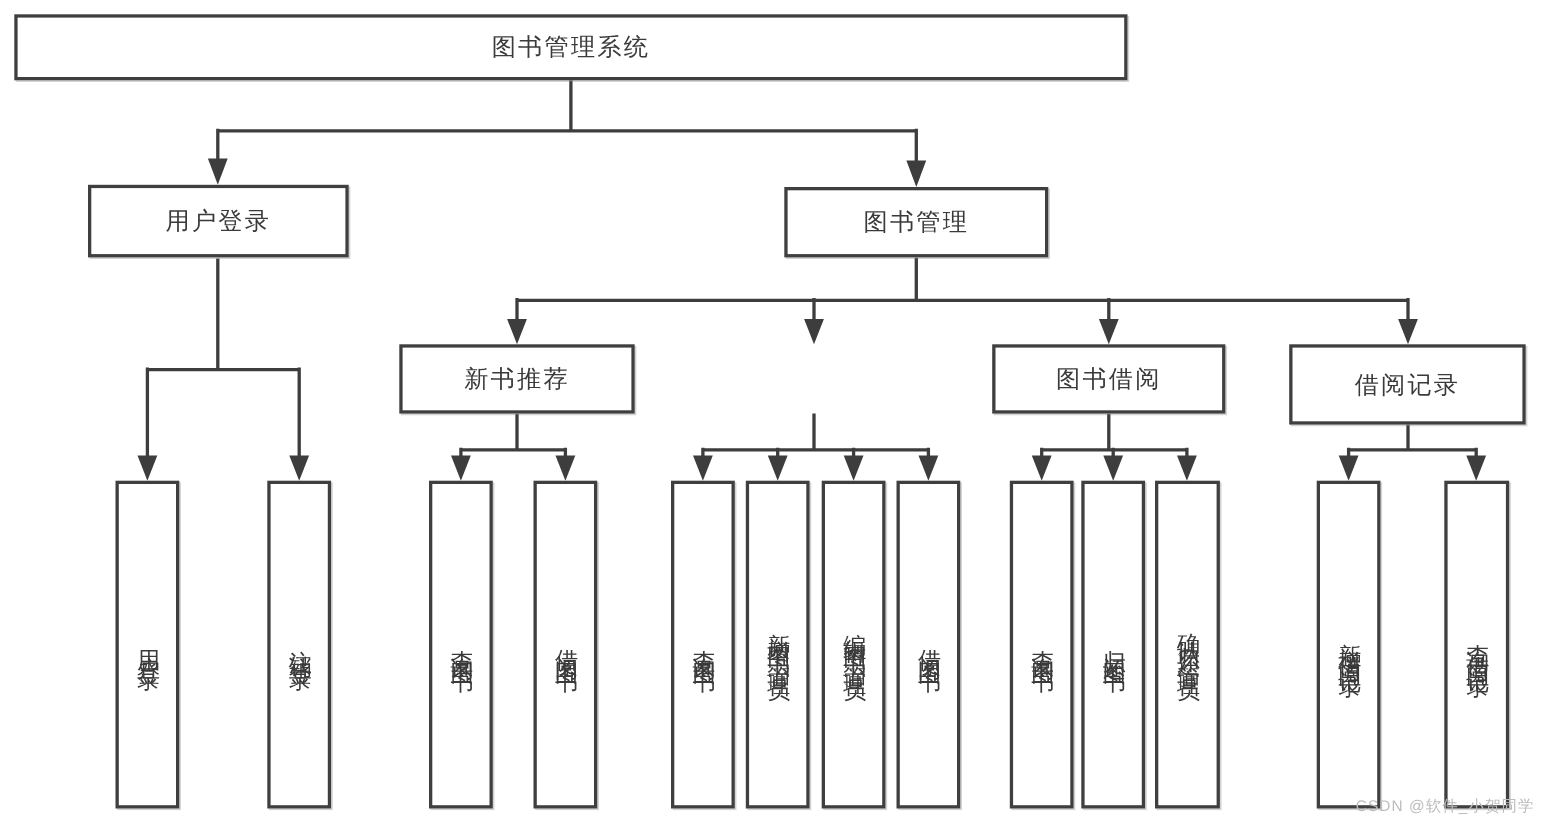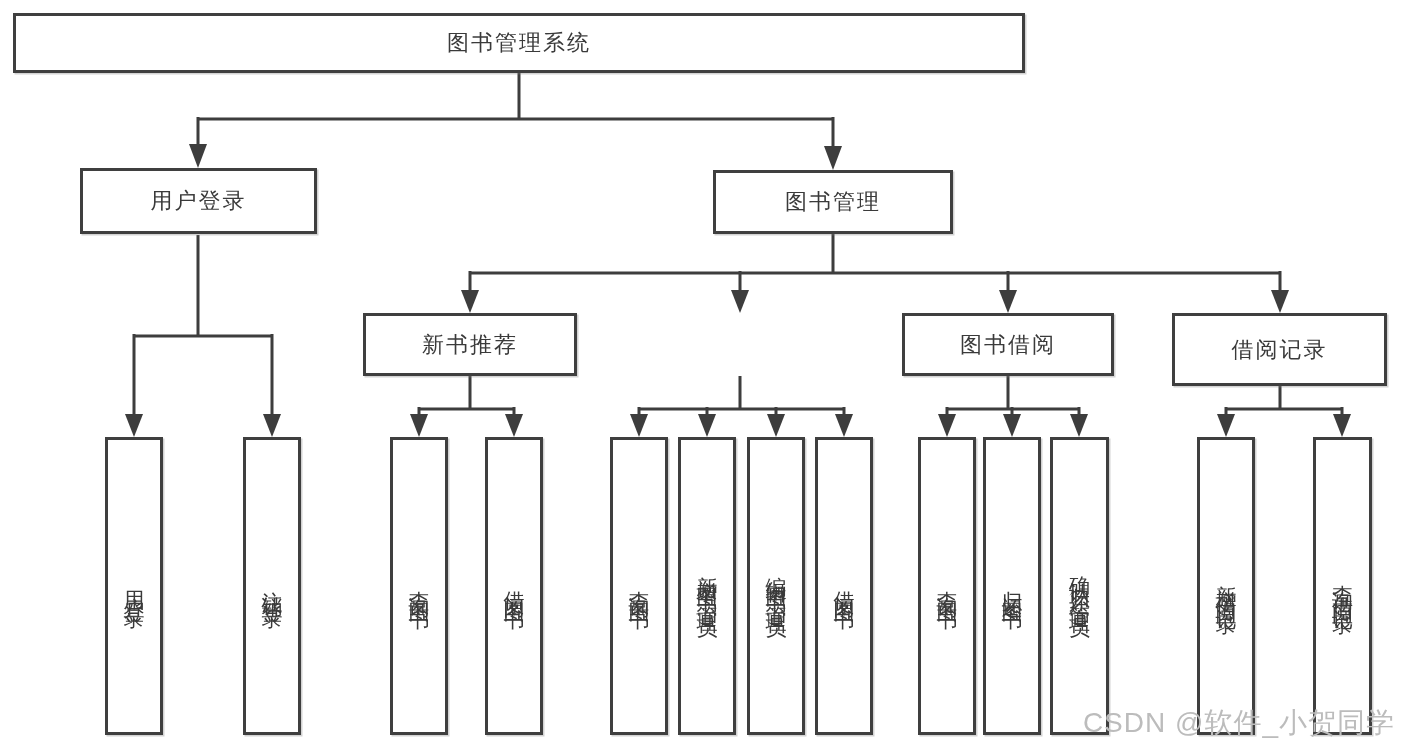--- a/index.html
+++ b/index.html
@@ -31,21 +31,21 @@
     writing-mode: vertical-rl;
     font-size: 21px;
     letter-spacing: 6px;
     white-space: normal;
   }
   .watermark {
     position: absolute;
     right: 10px;
     bottom: 5px;
     color: #bcbcbc;
-    font-size: 28px;
+    font-size: 14px;
     letter-spacing: 1px;
     z-index: 3;
   }
 </style>
 </head>
 <body>
 
 <div class="canvas">
 
   <svg class="connectors" viewBox="0 0 1405 747">

